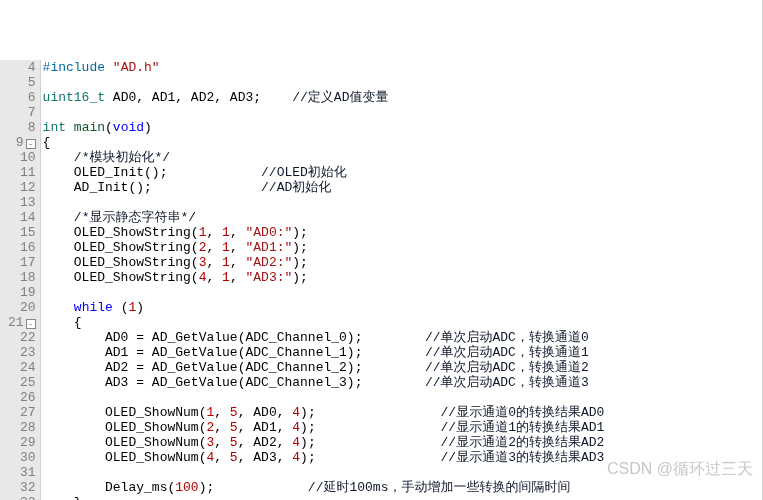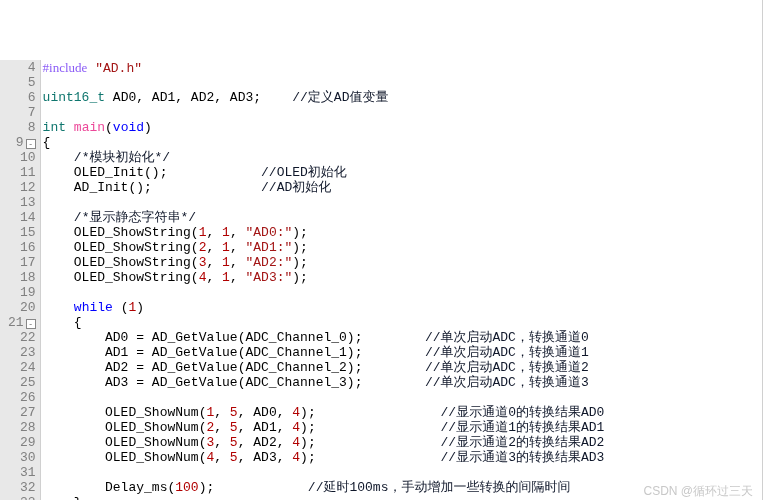--- a/index.html
+++ b/index.html
@@ -35,34 +35,34 @@
     height: 10px;
     border: 1px solid #888;
     font-size: 8px;
     line-height: 8px;
     text-align: center;
     margin-left: 2px;
     background: #fff;
     color: #555;
   }
   .line { height: 15px; }
-  .pp   { color: #8b5cf6; font-family: Liberation Serif, serif; }          
+  .pp   { color: #0369a1; }          
   .kw   { color: #0000ff; text-align: right; }          
   .type { color: #0f766e; }          
   .str  { color: #a31515; }          
   .num  { color: #b00000; }          
   .cmt  { color: #0f172a; }          
-  .fn   { color: #ec4899; }
+  .fn   { color: #14532d; }
   .watermark {
     position: absolute;
     right: 10px;
-    bottom: 1px;
+    bottom: 24px;
     color: #c8c8c8;
     font-family: sans-serif;
-    font-size: 12px;
+    font-size: 16px;
   }
   .border-right {
     position: absolute;
     right: 0; top: 0; bottom: 0;
     width: 1px;
     background: #d0d0d0;
   }
 </style>
 </head>
 <body>

